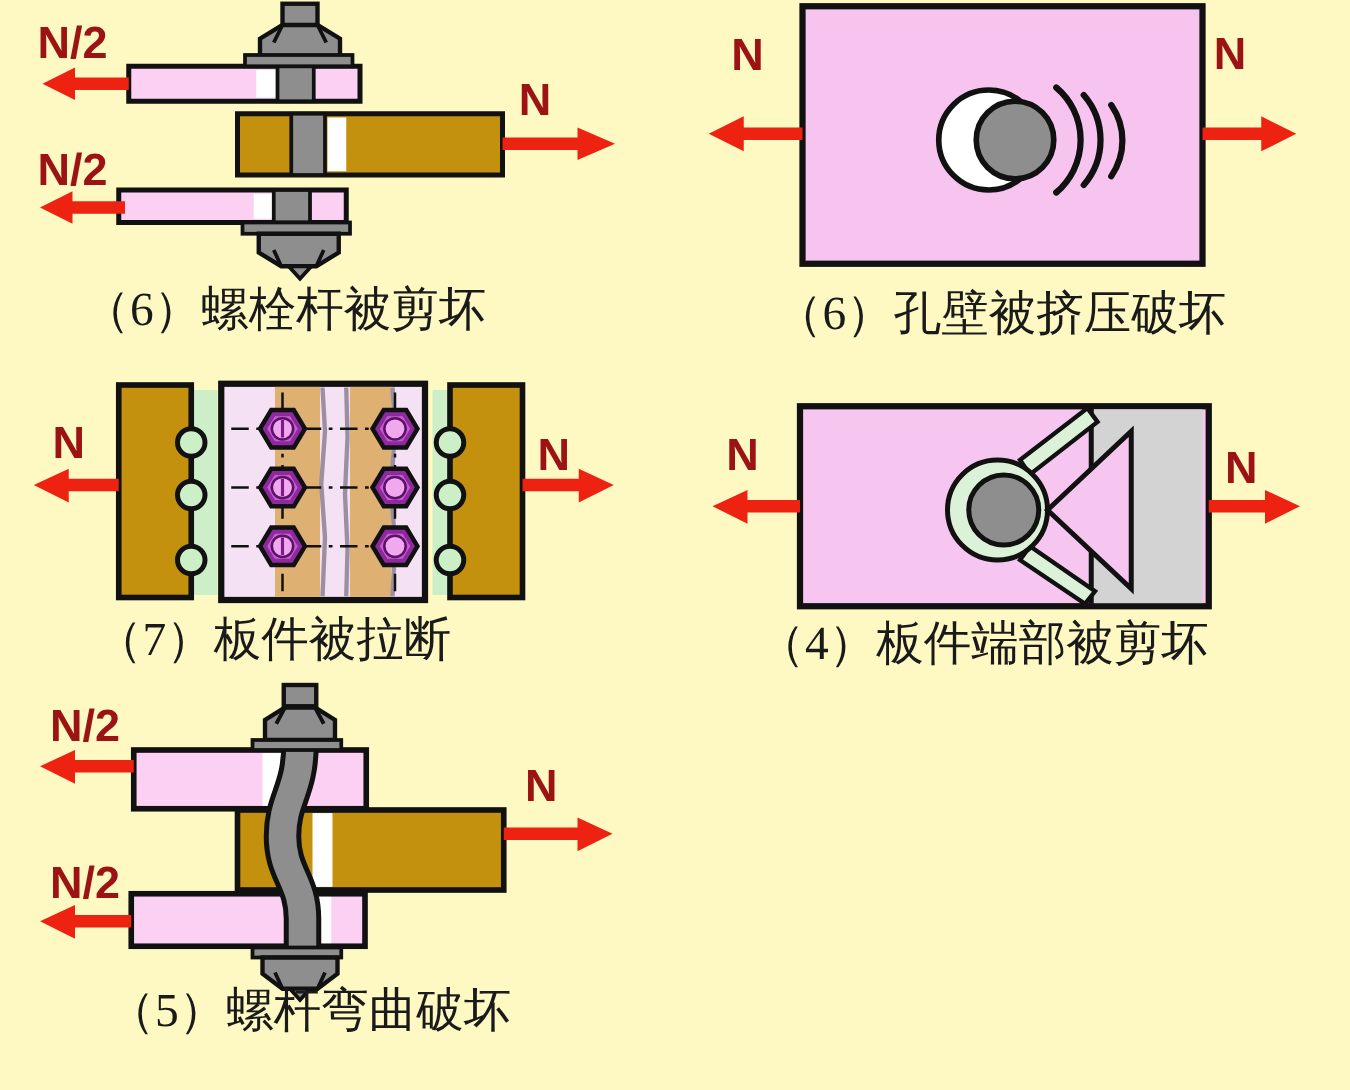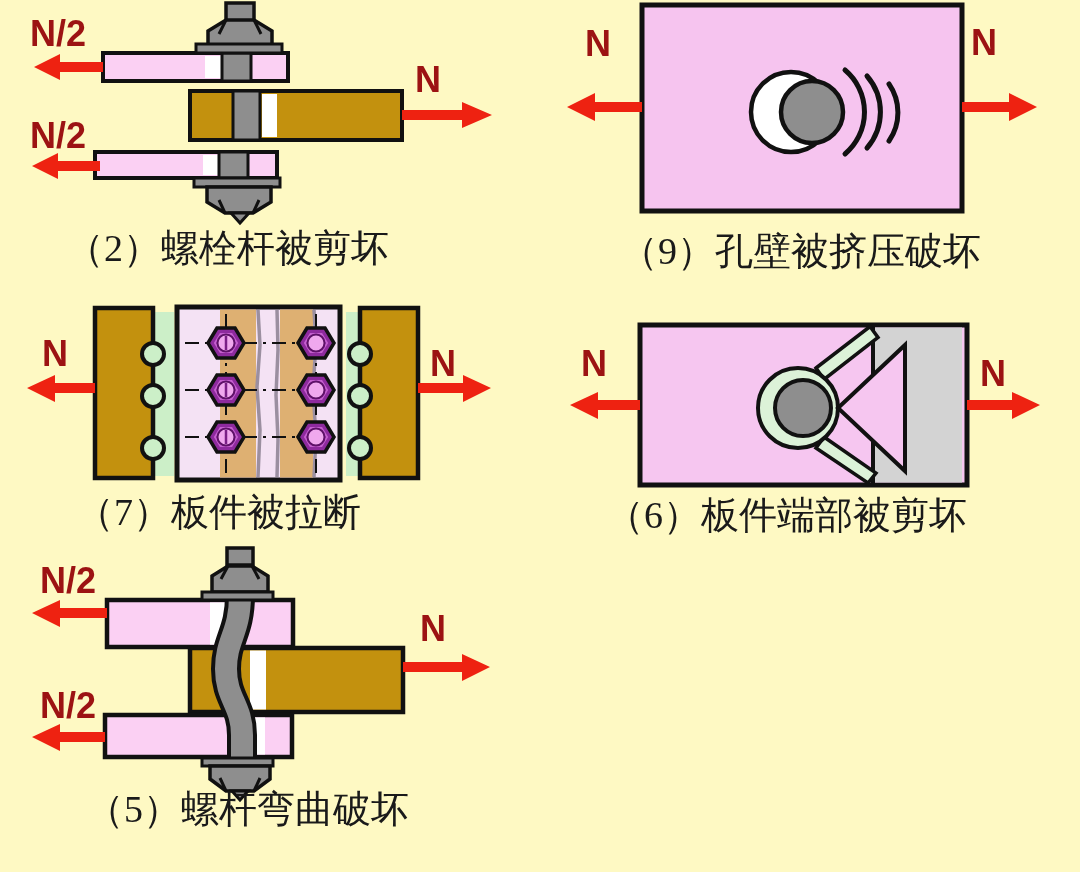--- a/index.html
+++ b/index.html
@@ -55,41 +55,41 @@
       </g>
       <g>
         <path d="M103,62 L60,62 L60,54 L34,67 L60,80 L60,72 L103,72 Z" fill="#EE2211"></path>
         <path d="M100,161 L58,161 L58,153 L32,166 L58,179 L58,171 L100,171 Z" fill="#EE2211"></path>
         <path d="M402,110 L462,110 L462,102 L492,115 L462,128 L462,120 L402,120 Z" fill="#EE2211"></path>
       </g>
     </svg>
     <div class="force-label" style="left:30px;top:16px;">N/2</div>
     <div class="force-label" style="left:30px;top:118px;">N/2</div>
     <div class="force-label" style="left:415px;top:62px;">N</div>
-    <div class="caption" style="left:66px;top:228px;">（2）螺栓杆被剪坏</div>
+    <div class="caption" style="left:66px;top:228px;">（6）螺栓杆被剪坏</div>
   </div>
 
   <div class="fig f2">
     <svg width="540" height="290" viewBox="0 0 540 290">
       <rect x="102" y="5" width="320" height="206" fill="#F6C4EF" stroke="#111" stroke-width="5"></rect>
       <circle cx="251" cy="112" r="40" fill="#ffffff" stroke="#111" stroke-width="4.5"></circle>
       <circle cx="272" cy="112" r="31" fill="#8E8E8E" stroke="#111" stroke-width="4.5"></circle>
       <g fill="none" stroke="#111" stroke-width="5" stroke-linecap="round">
         <path d="M305,70 A55,55 0 0 1 305,154"></path>
         <path d="M327,76 A55,55 0 0 1 327,148"></path>
         <path d="M349,84 A50,50 0 0 1 349,141"></path>
       </g>
       <g>
         <path d="M102,102 L55,102 L55,93 L27,107 L55,121 L55,112 L102,112 Z" fill="#EE2211"></path>
         <path d="M422,102 L469,102 L469,93 L497,107 L469,121 L469,112 L422,112 Z" fill="#EE2211"></path>
       </g>
     </svg>
     <div class="force-label" style="left:45px;top:26px;">N</div>
     <div class="force-label" style="left:431px;top:25px;">N</div>
-    <div class="caption" style="left:80px;top:231px;">（9）孔壁被挤压破坏</div>
+    <div class="caption" style="left:80px;top:231px;">（6）孔壁被挤压破坏</div>
   </div>
 
   <div class="fig f3">
     <svg width="540" height="260" viewBox="0 0 540 260">
       <g>
         <rect x="152" y="22" width="22" height="164" fill="#CCEFC8"></rect>
         <rect x="95" y="18" width="58" height="170" fill="#C3910E" stroke="#111" stroke-width="4.5"></rect>
         <circle cx="153" cy="64" r="11" fill="#CCEFC8" stroke="#111" stroke-width="4"></circle>
         <circle cx="153" cy="106" r="11" fill="#CCEFC8" stroke="#111" stroke-width="4"></circle>
         <circle cx="153" cy="158" r="11" fill="#CCEFC8" stroke="#111" stroke-width="4"></circle>
@@ -173,21 +173,21 @@
       <circle cx="258" cy="118" r="40" fill="#DCF2D8" stroke="#111" stroke-width="4"></circle>
       <polygon points="298,118 365,55 365,181" fill="#F6C6F0" stroke="#111" stroke-width="4"></polygon>
       <circle cx="263" cy="118" r="28" fill="#8E8E8E" stroke="#111" stroke-width="4"></circle>
       <g>
         <path d="M100,110 L58,110 L58,102 L30,115 L58,129 L58,120 L100,120 Z" fill="#EE2211"></path>
         <path d="M427,110 L472,110 L472,102 L500,115 L472,129 L472,120 L427,120 Z" fill="#EE2211"></path>
       </g>
     </svg>
     <div class="force-label" style="left:41px;top:56px;">N</div>
     <div class="force-label" style="left:440px;top:66px;">N</div>
-    <div class="caption" style="left:66px;top:205px;">（6）板件端部被剪坏</div>
+    <div class="caption" style="left:66px;top:205px;">（4）板件端部被剪坏</div>
   </div>
 
   <div class="fig f5">
     <svg width="540" height="327" viewBox="0 0 540 327">
       <g>
         <rect x="107" y="55" width="186" height="47" fill="#FBD0F3" stroke="#111" stroke-width="4.5"></rect>
         <rect x="210" y="57.5" width="18" height="42" fill="#fff"></rect>
         <rect x="190" y="103" width="213" height="64" fill="#C3910E" stroke="#111" stroke-width="4.5"></rect>
         <rect x="250" y="105.5" width="16" height="59" fill="#fff"></rect>
         <path d="M231,106 C221,124 221,146 229,164" fill="none" stroke="#A2790A" stroke-width="5"></path>

